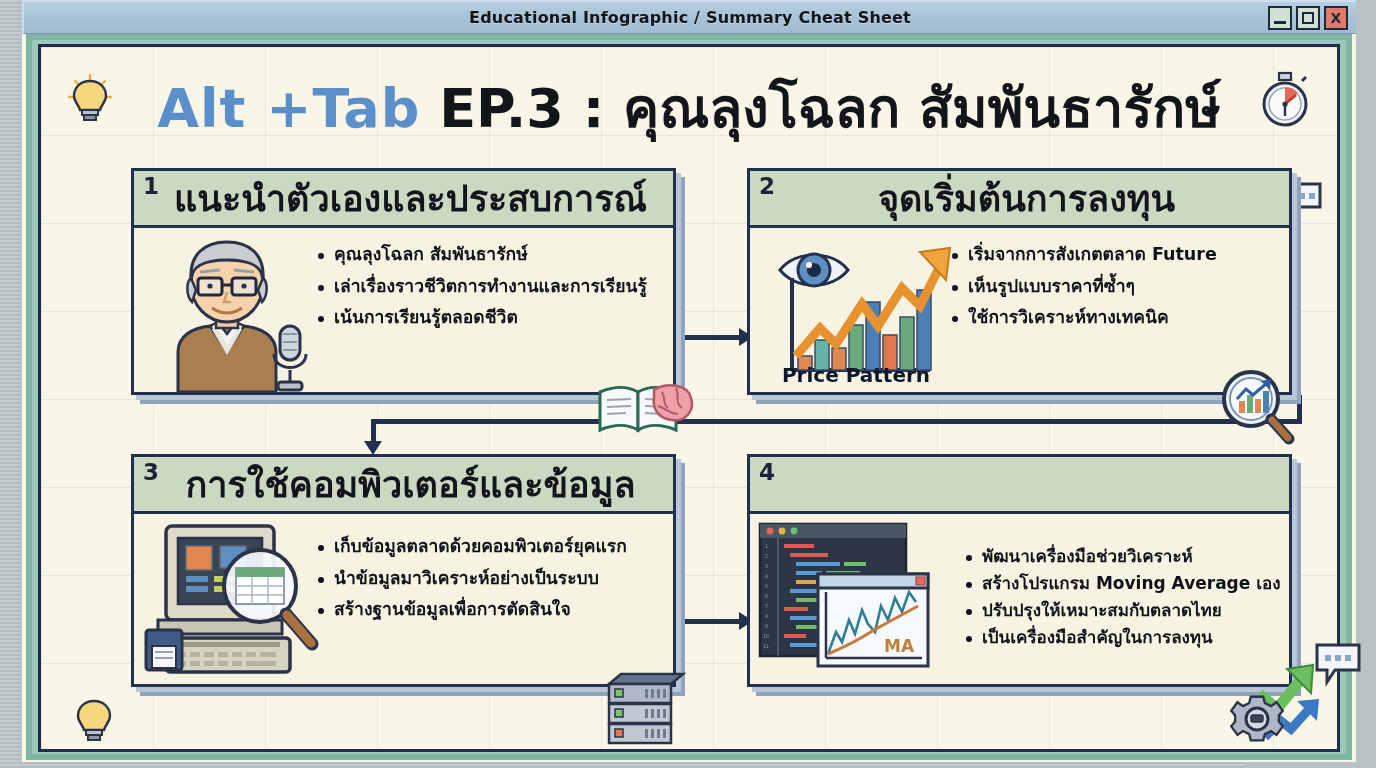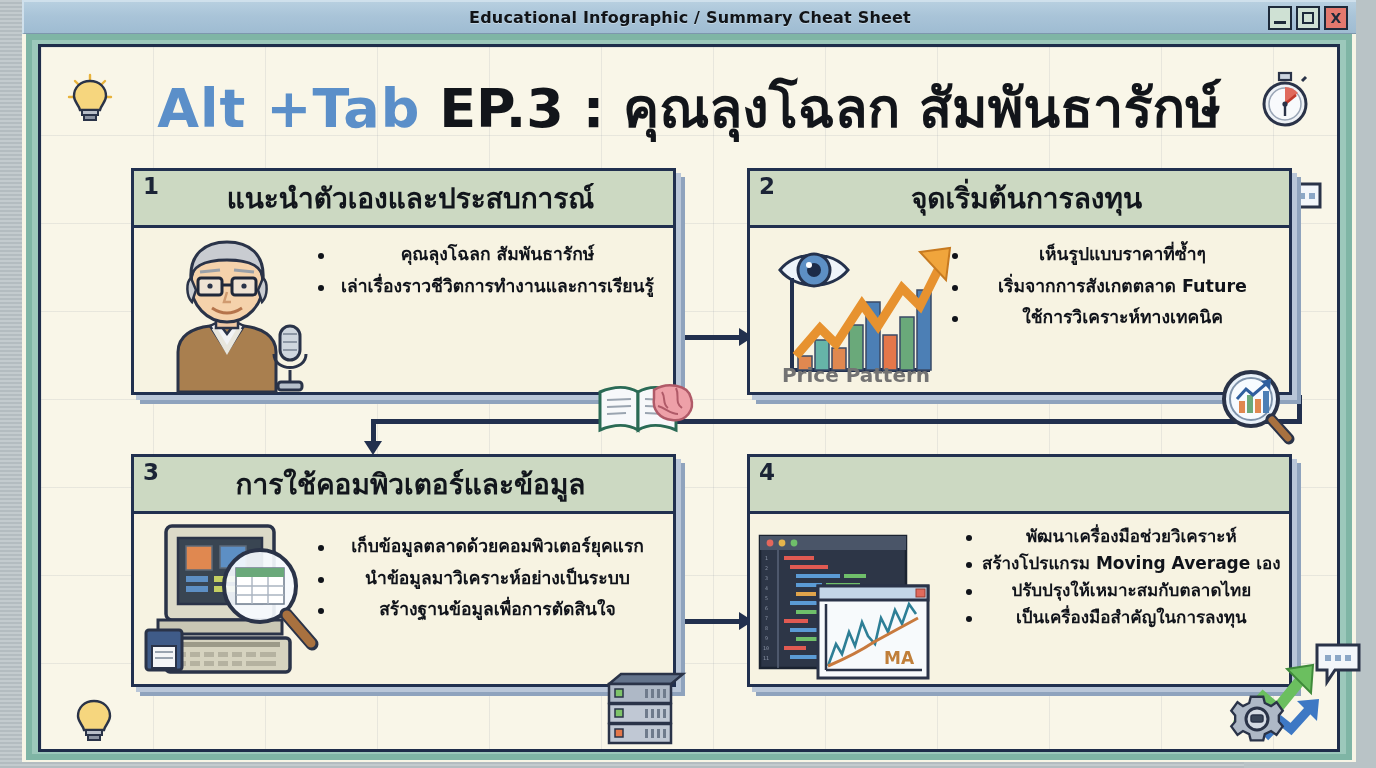--- a/index.html
+++ b/index.html
@@ -140,21 +140,21 @@
     display: flex; align-items: center; justify-content: center;
   }
   .card-num {
     position: absolute;
     left: 9px; top: 2px;
     font-size: 23px;
     font-weight: bold;
     color: #1b2436;
   }
   .card-title {
-    font-size: 28px;
+    font-size: 36px;
     font-weight: bold;
     color: #12161c;
     white-space: nowrap;
     padding-left: 14px;
   }
   .card-body {
     position: relative;
     height: calc(100% - 60px);
     display: flex;
     align-items: flex-start;
@@ -162,21 +162,20 @@
   .card-art {
     width: 178px;
     flex: 0 0 178px;
     position: relative;
     height: 100%;
   }
   .bullets {
     flex: 1;
     padding: 18px 12px 0 4px;
     list-style: none;
-    text-align: center;
   }
   .bullets li {
     position: relative;
     font-size: 17.5px;
     font-weight: bold;
     color: #10131a;
     line-height: 1.0;
     margin-bottom: 14px;
     padding-left: 18px;
     white-space: nowrap;
@@ -373,20 +372,21 @@
               <line x1="143" y1="112" x2="157" y2="112" stroke="#8d97a5" stroke-width="2"></line>
               <line x1="143" y1="120" x2="157" y2="120" stroke="#8d97a5" stroke-width="2"></line>
               <path d="M134 124 C134 142 166 142 166 124" fill="none" stroke="#2a3348" stroke-width="3"></path>
               <line x1="150" y1="140" x2="150" y2="152" stroke="#2a3348" stroke-width="3"></line>
               <rect x="138" y="152" width="24" height="8" rx="3" fill="#b7c0cb" stroke="#2a3348" stroke-width="3"></rect>
             </svg>
           </div>
           <ul class="bullets">
             <li>คุณลุงโฉลก สัมพันธารักษ์</li>
             <li>เล่าเรื่องราวชีวิตการทำงานและการเรียนรู้</li>
+            <li>เน้นการเรียนรู้ตลอดชีวิต</li>
           </ul>
         </div>
       </div>
 
       <div class="deco" style="left:555px; top:333px;">
         <svg width="100" height="58" viewBox="0 0 100 58">
           <path d="M4 12 C18 6 32 6 42 12 L42 50 C32 44 18 44 4 50 Z" fill="#f7f8fa" stroke="#2a6a55" stroke-width="3"></path>
           <path d="M42 12 C52 6 66 6 80 12 L80 50 C66 44 52 44 42 50 Z" fill="#f7f8fa" stroke="#2a6a55" stroke-width="3"></path>
           <g stroke="#9aa4b0" stroke-width="2">
             <line x1="11" y1="20" x2="35" y2="19"></line>
@@ -427,25 +427,25 @@
               <rect x="58" y="116" width="14" height="22" fill="#e08850" stroke="#3a4a66" stroke-width="1.5"></rect>
               <rect x="75" y="93" width="14" height="45" fill="#6aa97a" stroke="#3a4a66" stroke-width="1.5"></rect>
               <rect x="92" y="70" width="14" height="68" fill="#4c7fb5" stroke="#3a4a66" stroke-width="1.5"></rect>
               <rect x="109" y="103" width="14" height="35" fill="#e4774a" stroke="#3a4a66" stroke-width="1.5"></rect>
               <rect x="126" y="85" width="14" height="53" fill="#6aa97a" stroke="#3a4a66" stroke-width="1.5"></rect>
               <rect x="143" y="58" width="14" height="80" fill="#4c7fb5" stroke="#3a4a66" stroke-width="1.5"></rect>
 
               <path d="M22 124 L46 96 L62 112 L88 72 L104 94 L128 56 L146 74 L166 34" fill="none" stroke="#e7922f" stroke-width="9" stroke-linejoin="miter"></path>
               <path d="M146 20 L176 16 L172 48 Z" fill="#f0a53c" stroke="#c77a20" stroke-width="2"></path>
             </svg>
-            <div style="position:absolute;left:16px;top:135px;width:180px;text-align:center;font-size:20px;font-weight:bold;color:#737373;">Price Pattern</div>
+            <div style="position:absolute;left:16px;top:135px;width:180px;text-align:center;font-size:20px;font-weight:bold;color:#0f172a;">Price Pattern</div>
           </div>
           <ul class="bullets" style="padding-left:22px;">
+            <li>เริ่มจากการสังเกตตลาด Future</li>
             <li>เห็นรูปแบบราคาที่ซ้ำๆ</li>
-            <li>เริ่มจากการสังเกตตลาด Future</li>
             <li>ใช้การวิเคราะห์ทางเทคนิค</li>
           </ul>
         </div>
       </div>
 
       <div class="deco" style="left:1174px; top:318px;">
         <svg width="86" height="86" viewBox="0 0 86 86">
           <circle cx="36" cy="34" r="27" fill="#eaf2fa" stroke="#2a3348" stroke-width="4"></circle>
           <circle cx="36" cy="34" r="21" fill="#f7fbff" stroke="#7f93ab" stroke-width="2"></circle>
           <rect x="24" y="36" width="6" height="12" fill="#e08850"></rect>
@@ -551,21 +551,21 @@
               <rect x="62" y="59" width="3" height="9"></rect>
           </g>
         </svg>
       </div>
 
       <div class="card" id="card4">
         <div class="card-head">
           <span class="card-num">4</span>
         </div>
         <div class="card-body">
-          <div class="card-art" style="flex:0 0 200px;width:200px;margin-top:12px;">
+          <div class="card-art" style="flex:0 0 200px;width:200px;">
             <svg width="200" height="170" viewBox="0 0 200 170" style="position:absolute;left:6px;top:6px;">
 
               <rect x="4" y="4" width="146" height="132" fill="#2d3647" stroke="#1b2330" stroke-width="2.5"></rect>
               <rect x="4" y="4" width="146" height="14" fill="#4a5568"></rect>
               <circle cx="14" cy="11" r="3.4" fill="#e4675c"></circle>
               <circle cx="26" cy="11" r="3.4" fill="#e6b44b"></circle>
               <circle cx="38" cy="11" r="3.4" fill="#6fbf6a"></circle>
               <line x1="22" y1="18" x2="22" y2="136" stroke="#5a6579" stroke-width="1.5"></line>
               <g font-size="5" fill="#8a93a5" font-family="DejaVu Sans Mono, monospace">
                 <text x="9" y="28">1</text>
@@ -601,21 +601,21 @@
               <rect x="62" y="54" width="110" height="14" fill="#c3d6e8" stroke="#2a3348" stroke-width="3"></rect>
               <rect x="160" y="57" width="9" height="8" fill="#e06a5c" stroke="#9c3c30" stroke-width="1"></rect>
 
               <line x1="70" y1="138" x2="166" y2="138" stroke="#2a3348" stroke-width="2.5"></line>
               <line x1="70" y1="72" x2="70" y2="138" stroke="#2a3348" stroke-width="2.5"></line>
               <path d="M72 134 L80 112 L86 122 L93 100 L99 114 L106 90 L112 104 L119 112 L125 86 L132 100 L139 78 L146 92 L153 72 L160 82" fill="none" stroke="#2e7f96" stroke-width="2.6"></path>
               <path d="M72 134 Q100 122 118 110 Q140 98 162 86" fill="none" stroke="#c87a3e" stroke-width="3"></path>
               <text x="128" y="132" font-size="17" font-weight="bold" fill="#c07f3a" font-family="DejaVu Sans, sans-serif">MA</text>
             </svg>
           </div>
-          <ul class="bullets tight" style="padding-left:14px;padding-top:14px;">
+          <ul class="bullets tight" style="padding-left:14px;padding-top:14px;margin-top:20px;">
             <li>พัฒนาเครื่องมือช่วยวิเคราะห์</li>
             <li>สร้างโปรแกรม Moving Average เอง</li>
             <li>ปรับปรุงให้เหมาะสมกับตลาดไทย</li>
             <li>เป็นเครื่องมือสำคัญในการลงทุน</li>
           </ul>
         </div>
       </div>
 
       <div class="deco" style="left:1176px; top:608px;">
         <svg width="110" height="92" viewBox="0 0 110 92">

